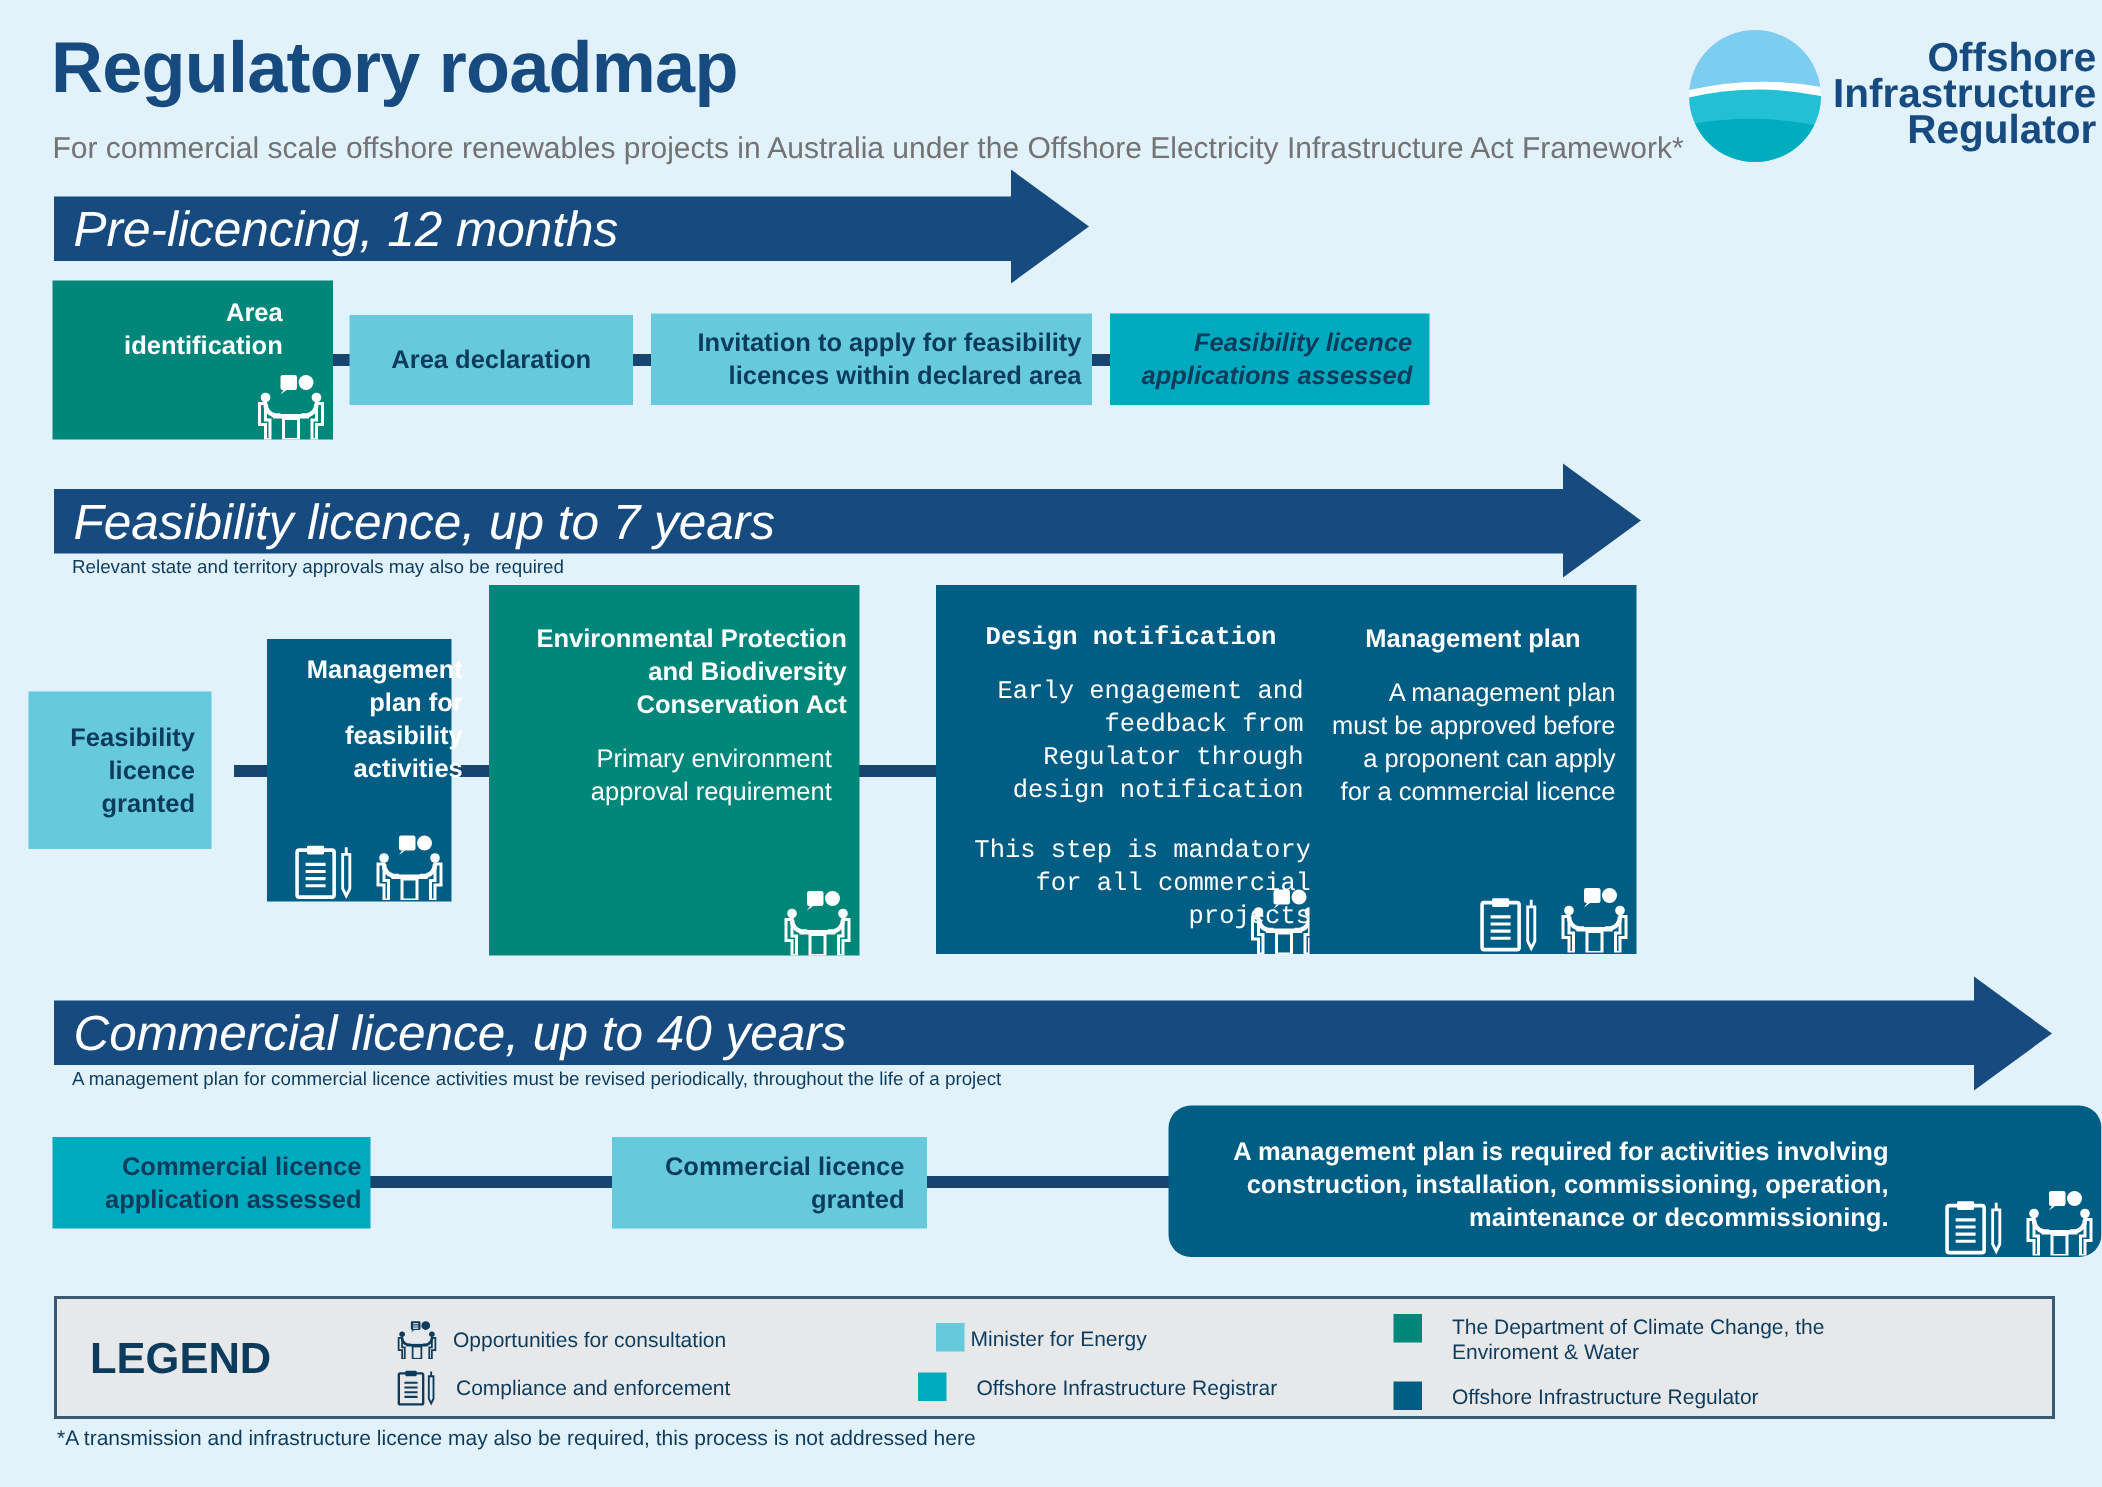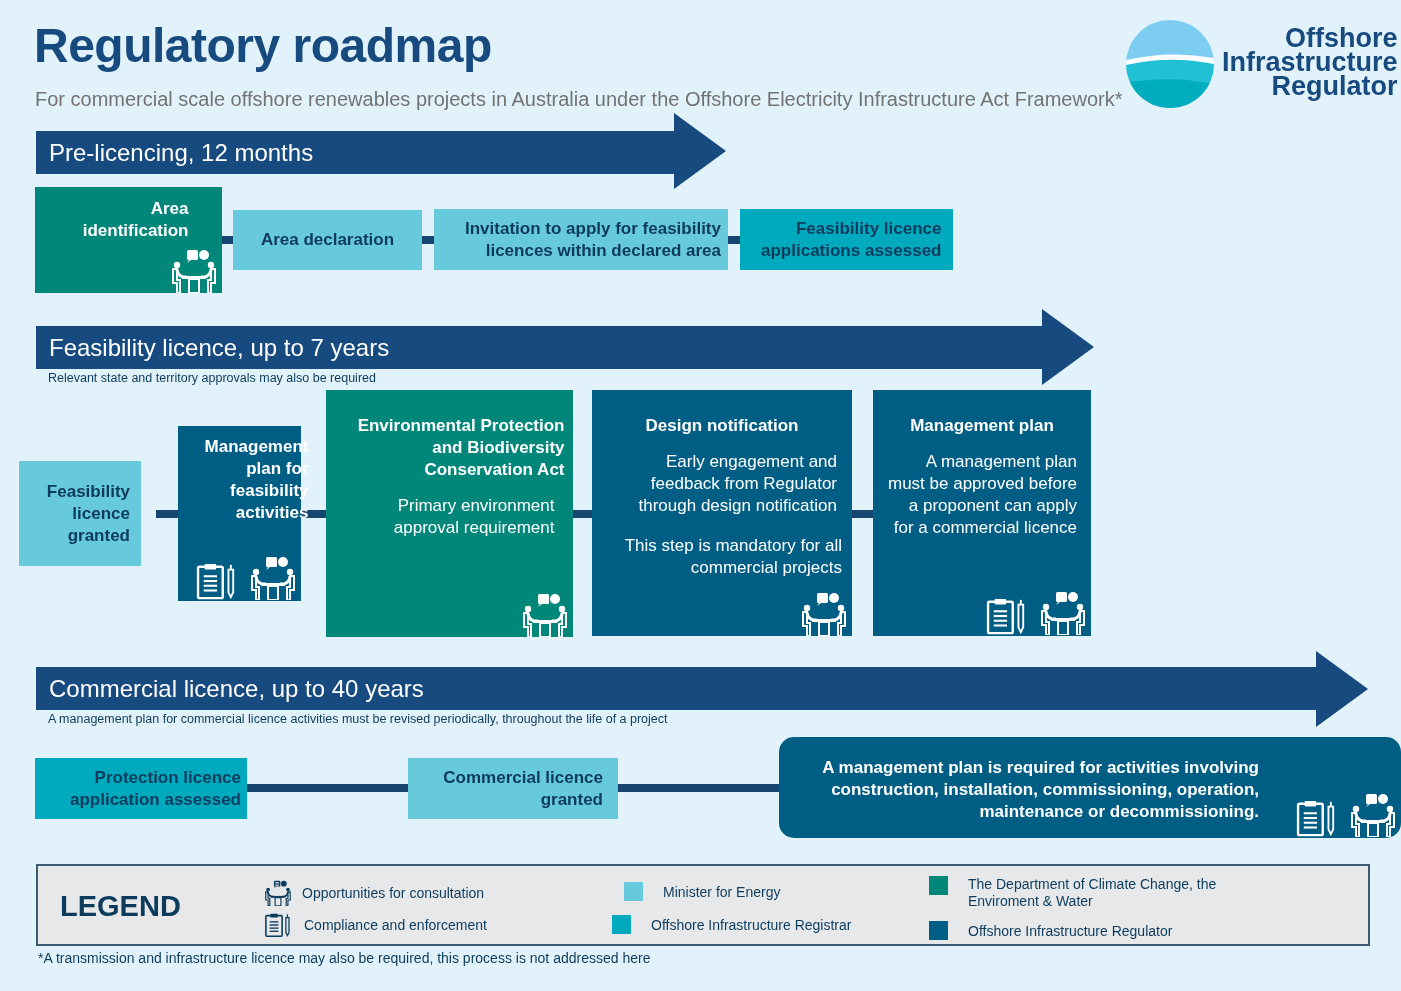--- a/index.html
+++ b/index.html
@@ -3,21 +3,21 @@
 <meta charset="utf-8">
 <style>
   html, body { margin:0; padding:0; }
   body { width:1401px; height:991px; background:#e1f2fb; position:relative; overflow:hidden;
          font-family:"Liberation Sans", sans-serif; color:#0d3b5c; }
   .abs { position:absolute; }
   .title { left:34px; top:18px; font-size:48px; font-weight:bold; color:#174a7e; letter-spacing:-0.5px; }
   .subtitle { left:35px; top:88px; font-size:20px; color:#737373; }
   .logo { left:1126px; top:20px; width:88px; height:88px; border-radius:50%; overflow:hidden; }
   .logo-text { left:1222px; top:26px; font-size:27px; font-weight:bold; color:#174a7e; line-height:24px;text-align:right; }
-  .phase-bar { position:absolute; background:#174a7e; color:#fff; font-size:24px; padding-left:13px; box-sizing:border-box; display:flex; align-items:center; }
+  .phase-bar { position:absolute; background:#174a7e; color:#fff; font-size:33px; padding-left:13px; box-sizing:border-box; display:flex; align-items:center;font-style:italic; }
   .phase-head { position:absolute; width:0; height:0; border-top-style:solid; border-bottom-style:solid; border-left-style:solid;
                 border-top-color:transparent; border-bottom-color:transparent; border-left-color:#174a7e; }
   .phase-note { position:absolute; font-size:12.5px; color:#0d3b5c; }
   .box { position:absolute; box-sizing:border-box; display:flex; flex-direction:column; align-items:center;
          text-align:right; font-weight:bold; font-size:17px; line-height:22px; }
   .c-min { background:#66c9dc; color:#0d3b5c; }
   .c-reg { background:#00aabe; color:#0d3b5c; }
   .c-dept { background:#00877a; color:#fff; }
   .c-oir { background:#005e84; color:#fff; }
   .center { justify-content:center; }
@@ -91,21 +91,21 @@
       <use href="#sym-consult"></use>
     </svg>
 </div>
 <div class="box c-min center" style="left:233px; top:210px; width:189px; height:60px;">
   <div>Area declaration</div>
 </div>
 <div class="box c-min center" style="left:434px; top:209px; width:294px; height:61px;">
   <div style="width:280px;">Invitation to apply for feasibility licences within declared area</div>
 </div>
 <div class="box c-reg center" style="left:740px; top:209px; width:213px; height:61px;">
-  <div style="width:190px;">Feasibility licence applications assessed</div>
+  <div style="width:190px;font-style:italic;">Feasibility licence applications assessed</div>
 </div>
 
 <div>
   <div class="phase-bar" style="left:36px; top:326px; width:1008px; height:43px;">Feasibility licence, up to 7 years</div>
   <div class="phase-head" style="left:1042px; top:309px; border-top-width:38px; border-bottom-width:38px; border-left-width:52px;"></div>
 </div>
 <div class="phase-note" style="left:48px; top:371px;">Relevant state and territory approvals may also be required</div>
 
 <div class="conn" style="left:156px; top:510px; width:720px;"></div>
 
@@ -123,21 +123,21 @@
       </svg>
   </div>
 </div>
 <div class="box c-dept" style="left:326px; top:390px; width:247px; height:247px; padding-top:25px;">
   <div style="width:230px;">Environmental Protection and Biodiversity Conservation Act</div>
   <div class="p" style="width:210px;">Primary environment approval requirement</div>
   <svg class="abs" style="right:4px; bottom:0; color:#fff;" width="48" height="44">
       <use href="#sym-consult"></use>
     </svg>
 </div>
-<div class="box c-oir" style="left:592px; top:390px; width:260px; height:246px; padding-top:25px;">
+<div class="box c-oir" style="left:624px; top:390px; width:260px; height:246px; padding-top:25px;font-family:Liberation Mono, monospace;">
   <div>Design notification</div>
   <div class="p" style="width:230px;">Early engagement and feedback from Regulator through design notification</div>
   <div class="p" style="width:240px; margin-top:18px;">This step is mandatory for all commercial projects</div>
   <svg class="abs" style="right:4px; bottom:0; color:#fff;" width="48" height="44">
       <use href="#sym-consult"></use>
     </svg>
 </div>
 <div class="box c-oir" style="left:873px; top:390px; width:218px; height:246px; padding-top:25px;">
   <div>Management plan</div>
   <div class="p" style="width:190px;">A management plan must be approved before a proponent can apply for a commercial licence</div>
@@ -153,21 +153,21 @@
 
 <div>
   <div class="phase-bar" style="left:36px; top:667px; width:1284px; height:43px;">Commercial licence, up to 40 years</div>
   <div class="phase-head" style="left:1316px; top:651px; border-top-width:38px; border-bottom-width:38px; border-left-width:52px;"></div>
 </div>
 <div class="phase-note" style="left:48px; top:712px;">A management plan for commercial licence activities must be revised periodically, throughout the life of a project</div>
 
 <div class="conn" style="left:246px; top:784px; width:540px;"></div>
 
 <div class="box c-reg center" style="left:35px; top:758px; width:212px; height:61px;">
-  <div style="width:200px;">Protection licence application assessed</div>
+  <div style="width:200px;">Commercial licence application assessed</div>
 </div>
 <div class="box c-min center" style="left:408px; top:758px; width:210px; height:61px;">
   <div style="width:180px;">Commercial licence granted</div>
 </div>
 <div class="box c-oir" style="left:779px; top:737px; width:622px; height:101px; align-items:flex-start; padding-top:20px;border-radius:15px;">
   <div style="width:480px;">A management plan is required for activities involving construction, installation, commissioning, operation, maintenance or decommissioning.</div>
   <div class="icons" style="right:4px; bottom:1px; color:#fff;">
     <svg width="46" height="38">
         <use href="#sym-comply"></use>
       </svg>
@@ -186,21 +186,21 @@
       </svg>
     <span>Opportunities for consultation</span>
   </div>
   <div class="leg-item" style="left:226px; top:46px;">
     <svg width="30" height="26" style="color:#0d3b5c;">
         <use href="#sym-comply"></use>
       </svg>
     <span>Compliance and enforcement</span>
   </div>
 
-  <div class="leg-item" style="left:574px; top:16px; gap:20px;padding-left:12px;">
+  <div class="leg-item" style="left:574px; top:16px; gap:4px;padding-left:12px;">
     <span class="swatch" style="background:#66c9dc;"></span>
     <span>Minister for Energy</span>
   </div>
   <div class="leg-item" style="left:574px; top:49px; gap:20px;">
     <span class="swatch" style="background:#00aabe;"></span>
     <span>Offshore Infrastructure Registrar</span>
   </div>
   <div class="leg-item" style="left:891px; top:10px; gap:20px; align-items:flex-start;">
     <span class="swatch" style="background:#00877a;"></span>
     <span style="width:260px; line-height:17px;">The Department of Climate Change, the Enviroment &amp; Water</span>

